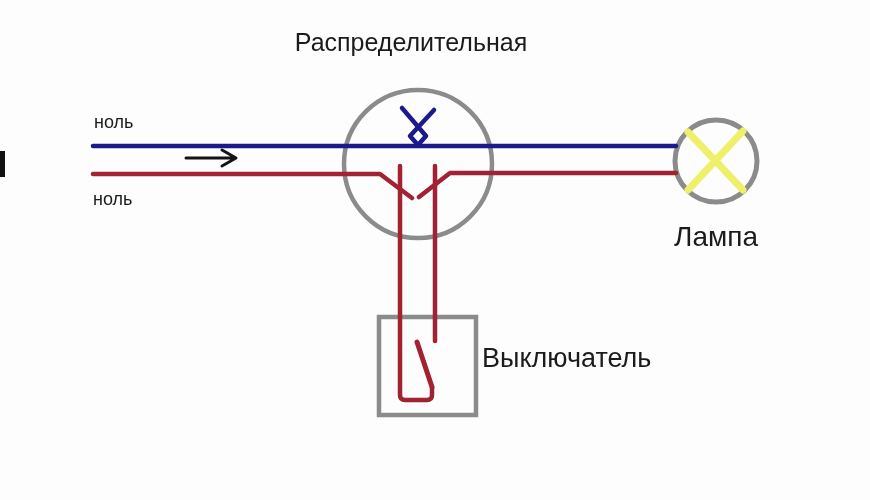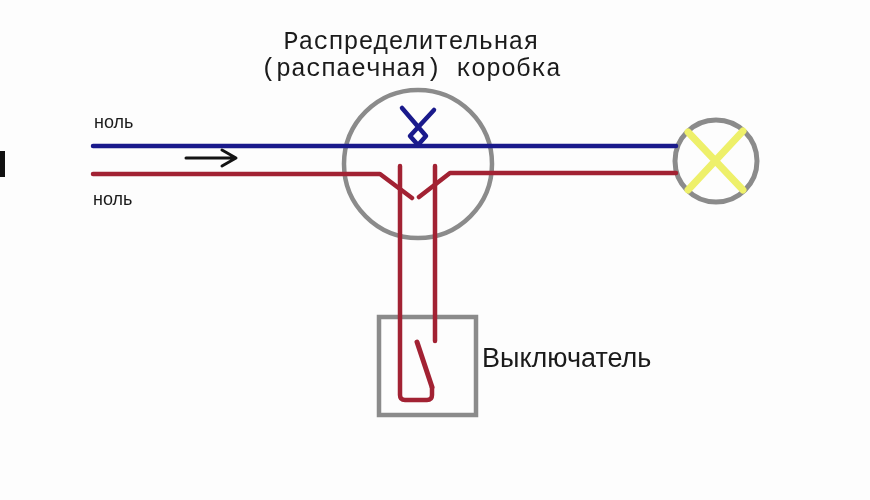--- a/index.html
+++ b/index.html
@@ -9,21 +9,21 @@
     font-family:"Liberation Sans", sans-serif;
   }
   #stage{position:absolute;left:0;top:0;width:870px;height:500px;}
   svg{position:absolute;left:0;top:0;}
   .label{
     position:absolute;color:#1b1b1b;white-space:nowrap;
     font-size:18px;line-height:27px;
   }
   .label-title{
     left:261px;top:29px;width:300px;text-align:center;
-    font-size:25px;line-height:27px;font-family:Liberation Mono, monospace;
+    font-size:25px;line-height:27px;
   }
   .label-neutral{left:94px;top:109px;}
   .label-source{left:87px;top:147px;}
   .label-phase{left:93px;top:186px;}
   .label-lamp{left:616px;top:223px;width:200px;text-align:center;font-size:28px;}
   .label-switch{left:482px;top:345px;font-size:27px;}
 </style>
 </head>
 <body>
 
@@ -53,24 +53,24 @@
 
     <path d="M419 197 L450 173 L676 173" fill="none" stroke-width="4.5" stroke-linecap="round" stroke-linejoin="round" stroke="#a22233"></path>
 
     <path d="M186 158 L234 158 M222 150 L236 158 L222 166" fill="none" stroke-width="3" stroke-linecap="round" stroke-linejoin="round" stroke="#141414"></path>
 
     <rect x="0" y="151" width="5" height="26" fill="#111111"></rect>
   </svg>
 
   <div class="label label-title">
     <div>Распределительная</div>
-    <div>(распаечная) коробка</div>
   </div>
 
   <div class="label label-neutral">ноль</div>
 
 
   <div class="label label-phase">ноль</div>
 
+  <div class="label label-lamp">Лампа</div>
 
   <div class="label label-switch">Выключатель</div>
 
 </div>
 
 </body></html>

